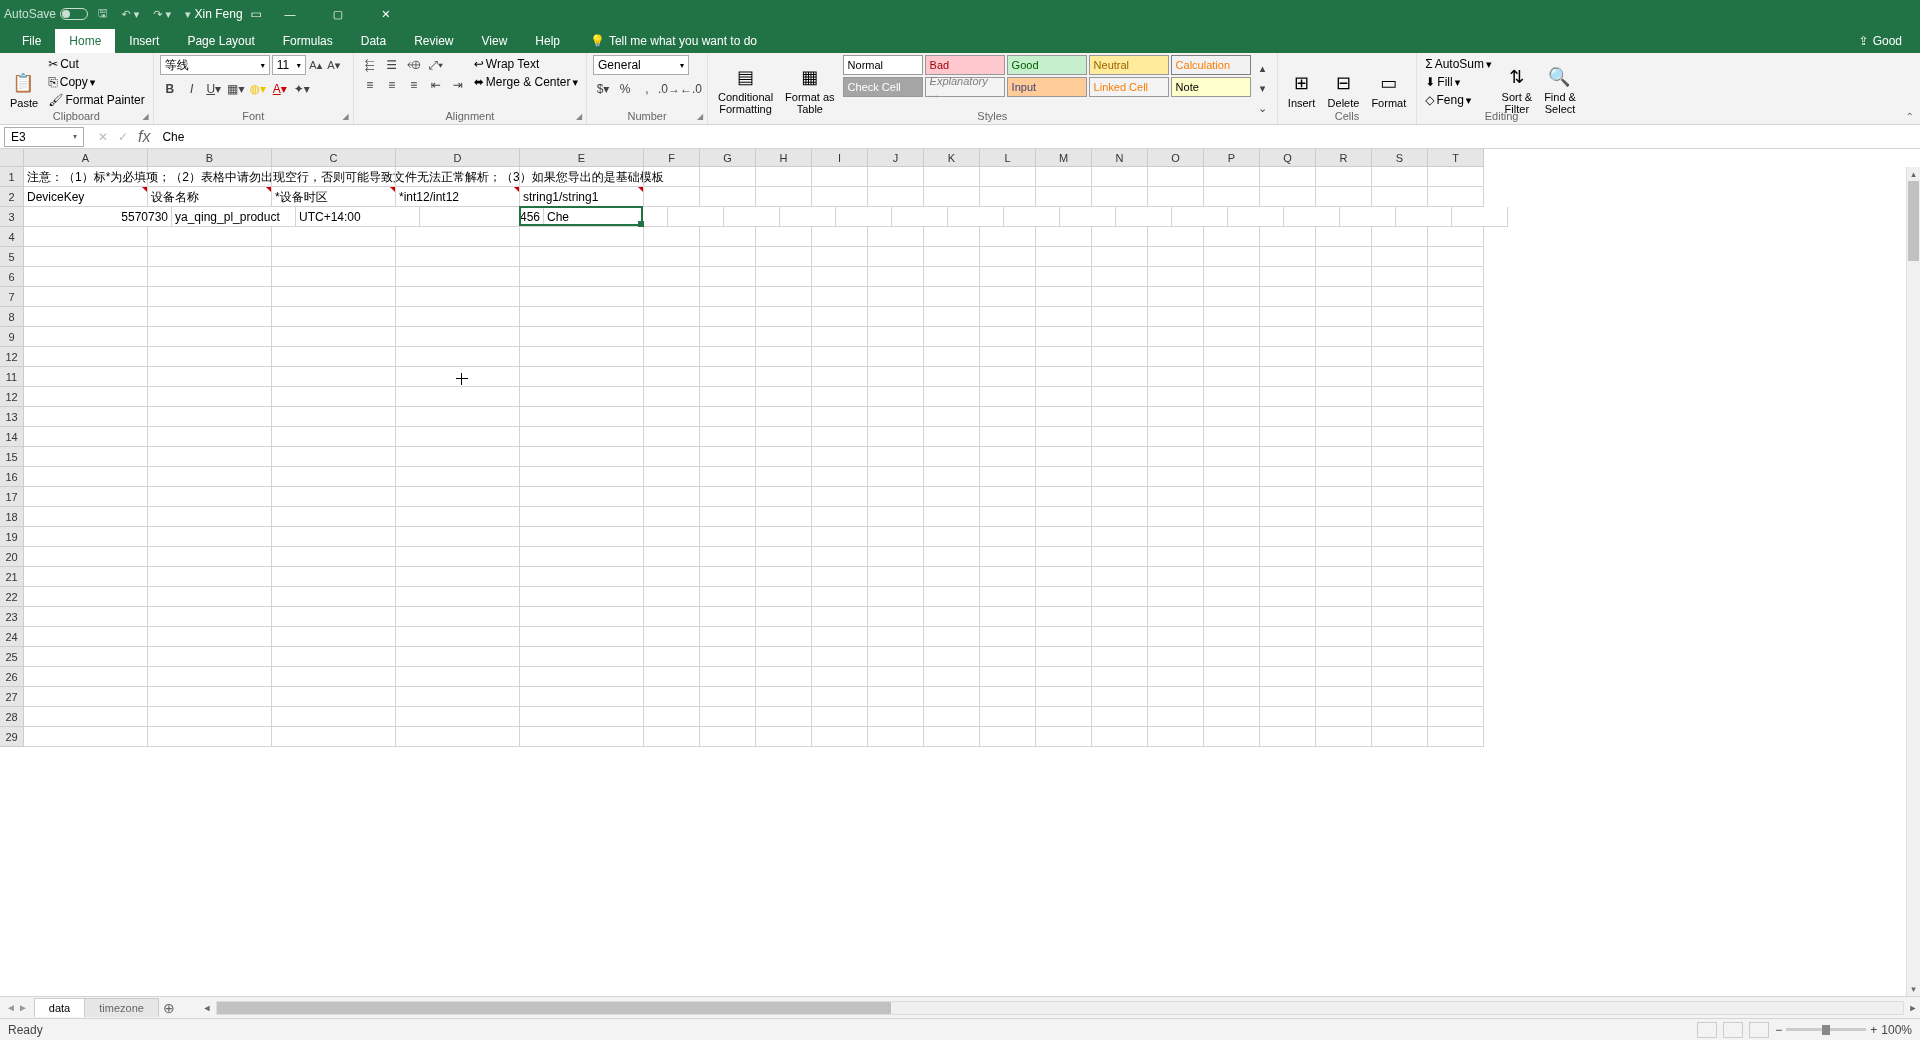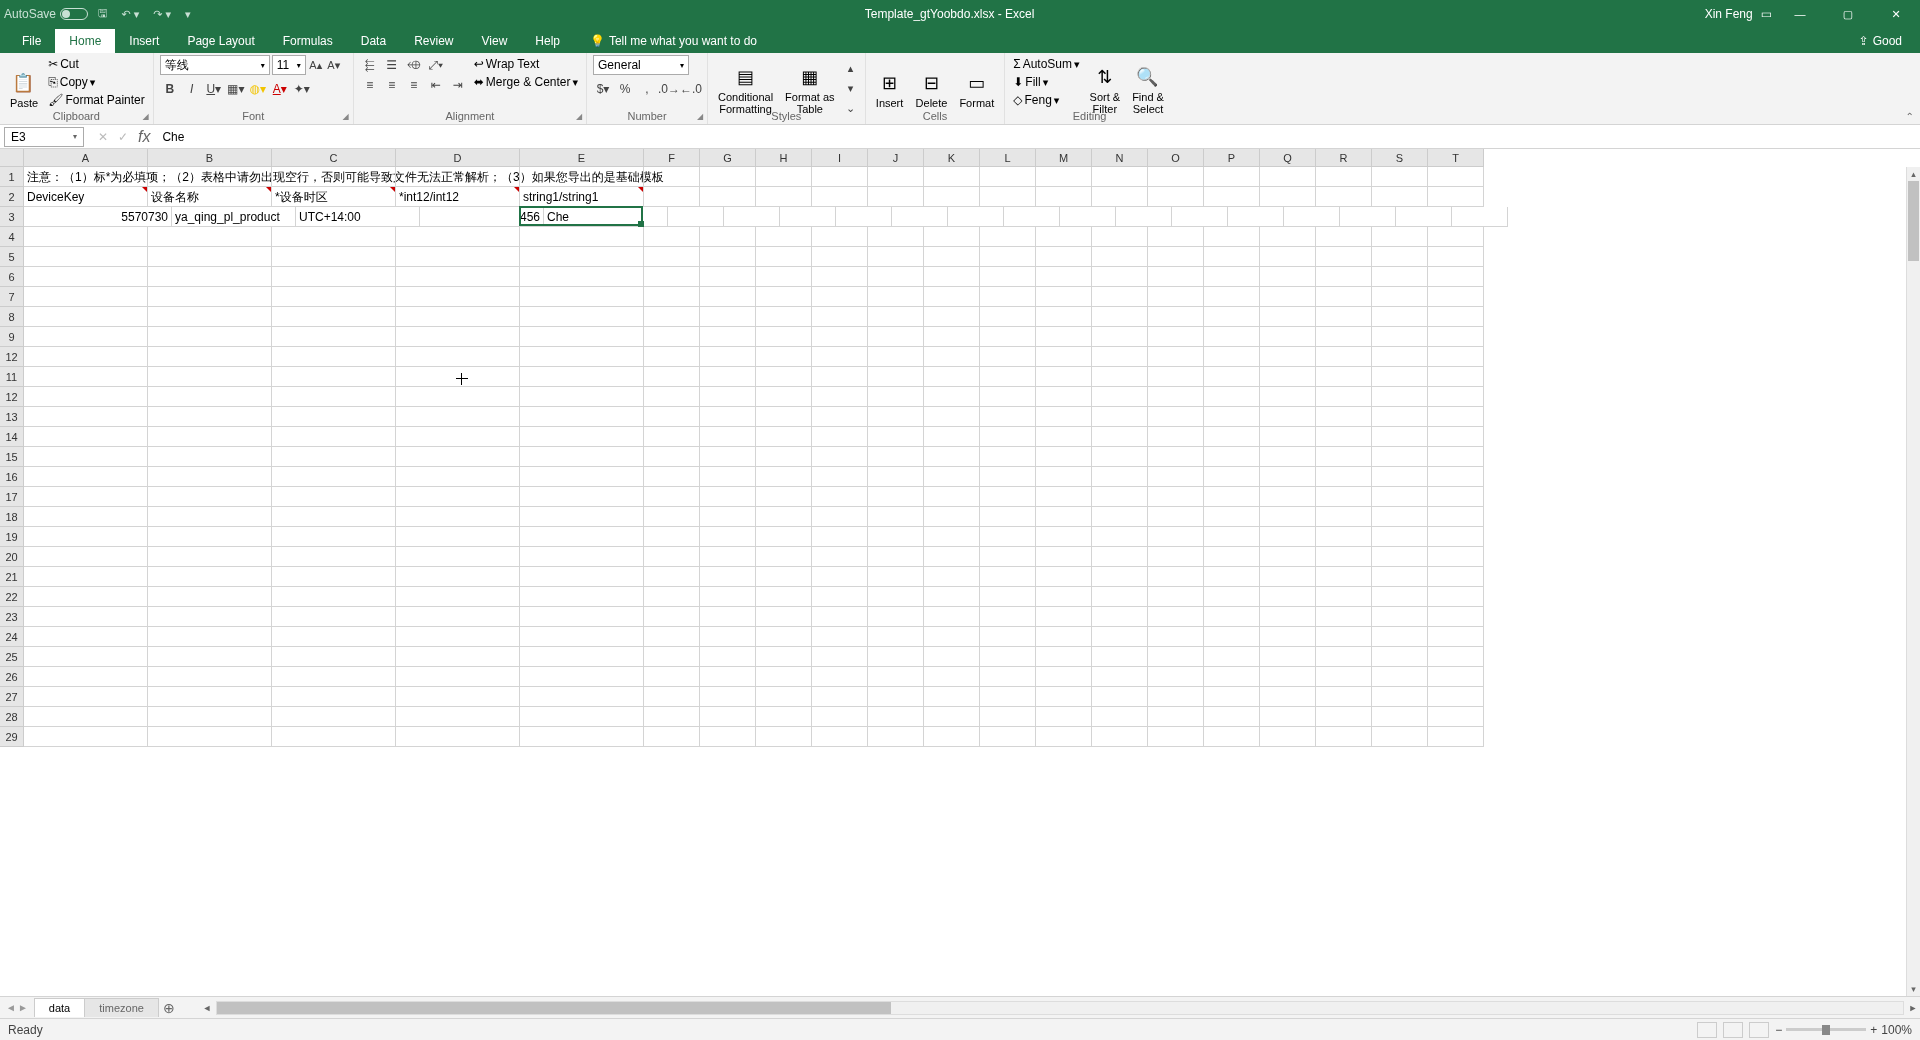--- a/index.html
+++ b/index.html
@@ -89,21 +89,20 @@
   <div class="qat">
     <div class="autosave">
       <span>AutoSave</span>
       <span class="toggle"></span>
     </div>
     <span class="qat-item">🖫</span>
     <span class="qat-item">↶ ▾</span>
     <span class="qat-item">↷ ▾</span>
     <span class="qat-item">▾</span>
   </div>
-  <div class="center">Template_gtYoobdo.xlsx - Excel</div>
   <div class="right">
     <span>Xin Feng</span>
     <span>▭</span>
     <span class="winbtn">—</span>
     <span class="winbtn">▢</span>
     <span class="winbtn">✕</span>
   </div>
 </div>
 
 <div class="ribbon-tabs">
@@ -234,20 +233,32 @@
       <div class="bigbtn">
           <div class="ico">▤</div>
           <div class="txt" style="white-space:pre-line">Conditional
 Formatting</div>
         </div>
       <div class="bigbtn">
           <div class="ico">▦</div>
           <div class="txt" style="white-space:pre-line">Format as
 Table</div>
         </div>
+      <div class="styles-grid">
+        <div class="stylecell" style="background:#fff">Normal</div>
+        <div class="stylecell" style="background:#ffc7ce;color:#9c0006">Bad</div>
+        <div class="stylecell" style="background:#c6efce;color:#006100">Good</div>
+        <div class="stylecell" style="background:#ffeb9c;color:#9c6500">Neutral</div>
+        <div class="stylecell" style="background:#f2f2f2;color:#fa7d00;border-color:#7f7f7f">Calculation</div>
+        <div class="stylecell" style="background:#a5a5a5;color:#fff">Check Cell</div>
+        <div class="stylecell" style="font-style:italic;color:#7f7f7f">Explanatory ...</div>
+        <div class="stylecell" style="background:#ffcc99;color:#3f3f76">Input</div>
+        <div class="stylecell" style="color:#fa7d00">Linked Cell</div>
+        <div class="stylecell" style="background:#ffffcc">Note</div>
+      </div>
       <div class="vstack" style="justify-content:center">
         <div class="icobtn sm">▴</div>
         <div class="icobtn sm">▾</div>
         <div class="icobtn sm">⌄</div>
       </div>
     </div>
     <div class="label">Styles</div>
   </div>
 
   <div class="group">

